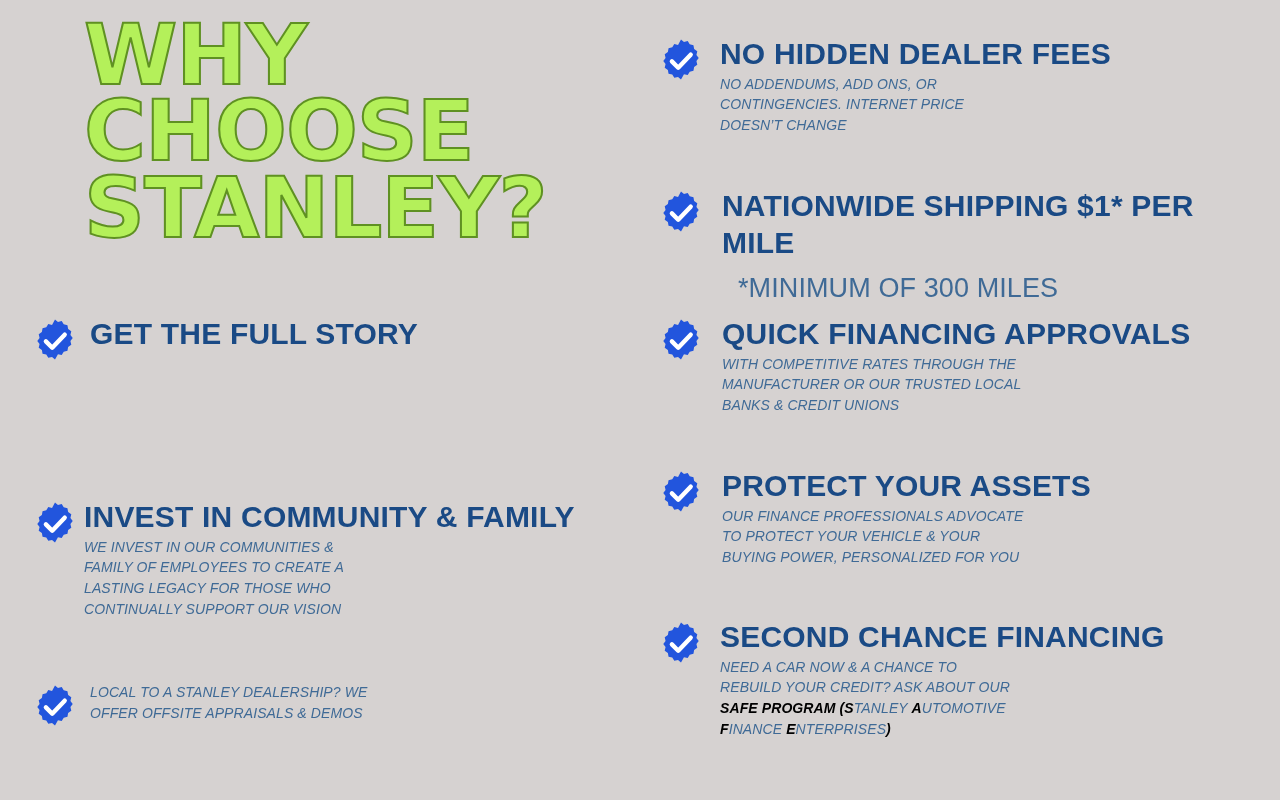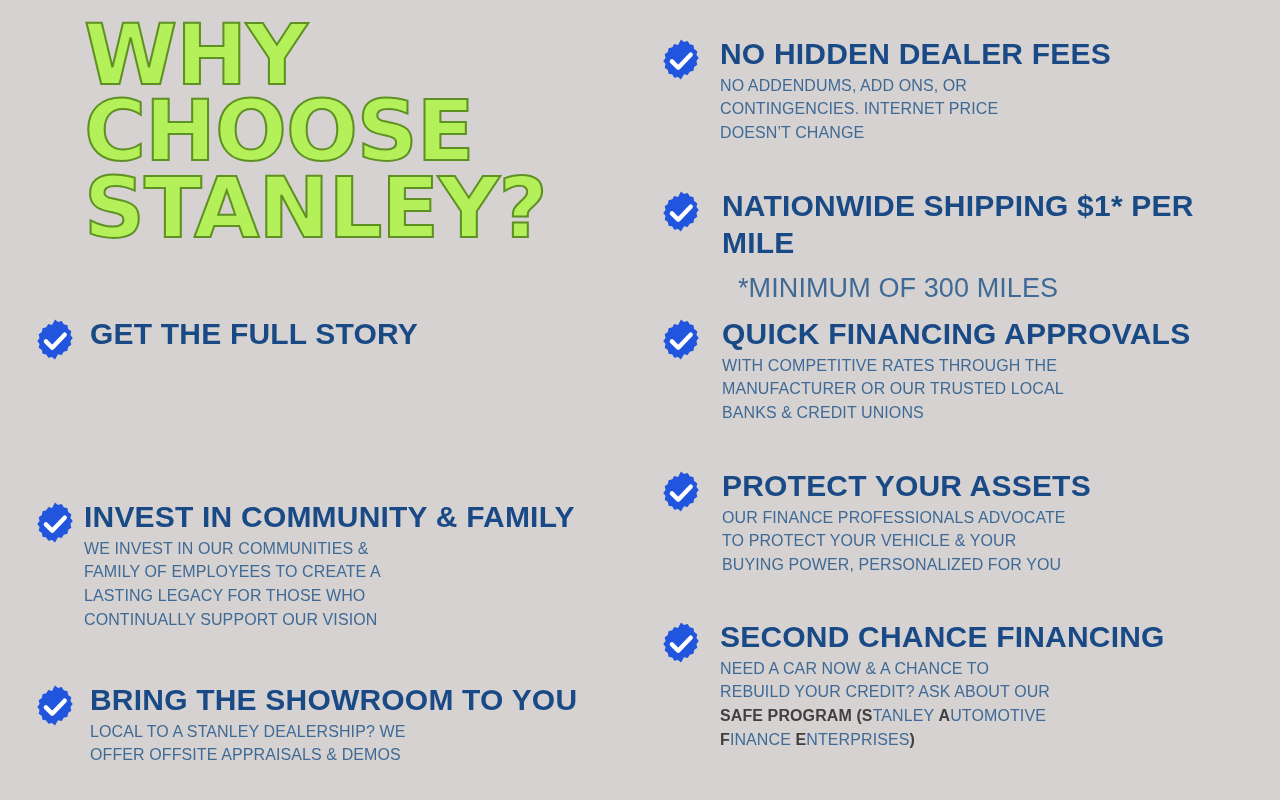--- a/index.html
+++ b/index.html
@@ -72,42 +72,43 @@
     font-size: 30px;
     font-weight: 700;
     color: #1a4a85;
     letter-spacing: 0.2px;
     line-height: 1.22;
     text-transform: uppercase;
     margin: 0 0 1px 0;
   }
 
   .f-text {
-    font-size: 16px;
+    font-size: 14px;
     font-weight: 400;
     color: #3f6a96;
     line-height: 1.48;
     letter-spacing: 0.1px;
     text-transform: uppercase;
     margin: 0;
     white-space: pre-line;
+    font-style: italic;
   }
 
   .f-note {
     font-size: 27px;
     font-weight: 400;
     color: #3f6a96;
     line-height: 1.45;
     letter-spacing: 0.1px;
     text-transform: uppercase;
     margin: 8px;
     padding-left: 8px;
   }
 
-  .f-text b, .f-note b { font-weight: 700; color: #404040; text-align: center; }
+  .f-text b, .f-note b { font-weight: 700; color: #000000; text-align: center; }
 
   
   #feat-full-story      { left: 32px; top: 318px; }
   #feat-full-story .f-body-wrap   { left: 58px; width: 540px; }
 
   #feat-community       { left: 32px; top: 501px; }
   #feat-community .f-body-wrap    { left: 52px; width: 545px; }
 
   #feat-showroom        { left: 32px; top: 684px; }
   #feat-showroom .f-body-wrap     { left: 58px; width: 540px; }
@@ -168,21 +169,20 @@
     </div>
 
     <div class="feature" id="feat-showroom">
       <span class="badge">
         <svg viewBox="0 0 48 48" aria-hidden="true">
           <path fill="#2255dd" d="M24 1.6l3.1 2.5 3.9-.9 2.1 3.4 3.9 1 .7 3.9 3.3 2.3-.9 3.9 2.4 3.2-2.4 3.2.9 3.9-3.3 2.3-.7 3.9-3.9 1-2.1 3.4-3.9-.9L24 43.2l-3.1-2.5-3.9.9-2.1-3.4-3.9-1-.7-3.9-3.3-2.3.9-3.9L5.5 24l2.4-3.2-.9-3.9 3.3-2.3.7-3.9 3.9-1 2.1-3.4 3.9.9z"></path>
           <path fill="none" stroke="#ffffff" stroke-width="4.6" stroke-linecap="round" stroke-linejoin="round" d="M14.5 24.4l6.6 6.6 13-13.6"></path>
         </svg>
       </span>
       <div class="f-body-wrap">
-        <div class="f-title">BRING THE SHOWROOM TO YOU</div>
         <div class="f-text">LOCAL TO A STANLEY DEALERSHIP? WE
 OFFER OFFSITE APPRAISALS &amp; DEMOS</div>
       </div>
     </div>
 
   </div>
 
   <div class="col col-right">
 
     <div class="feature" id="feat-no-fees">

